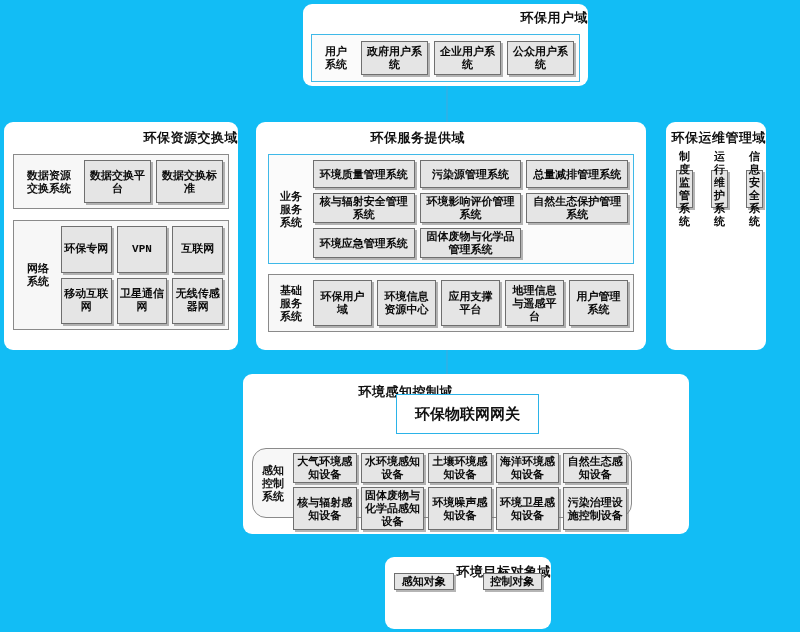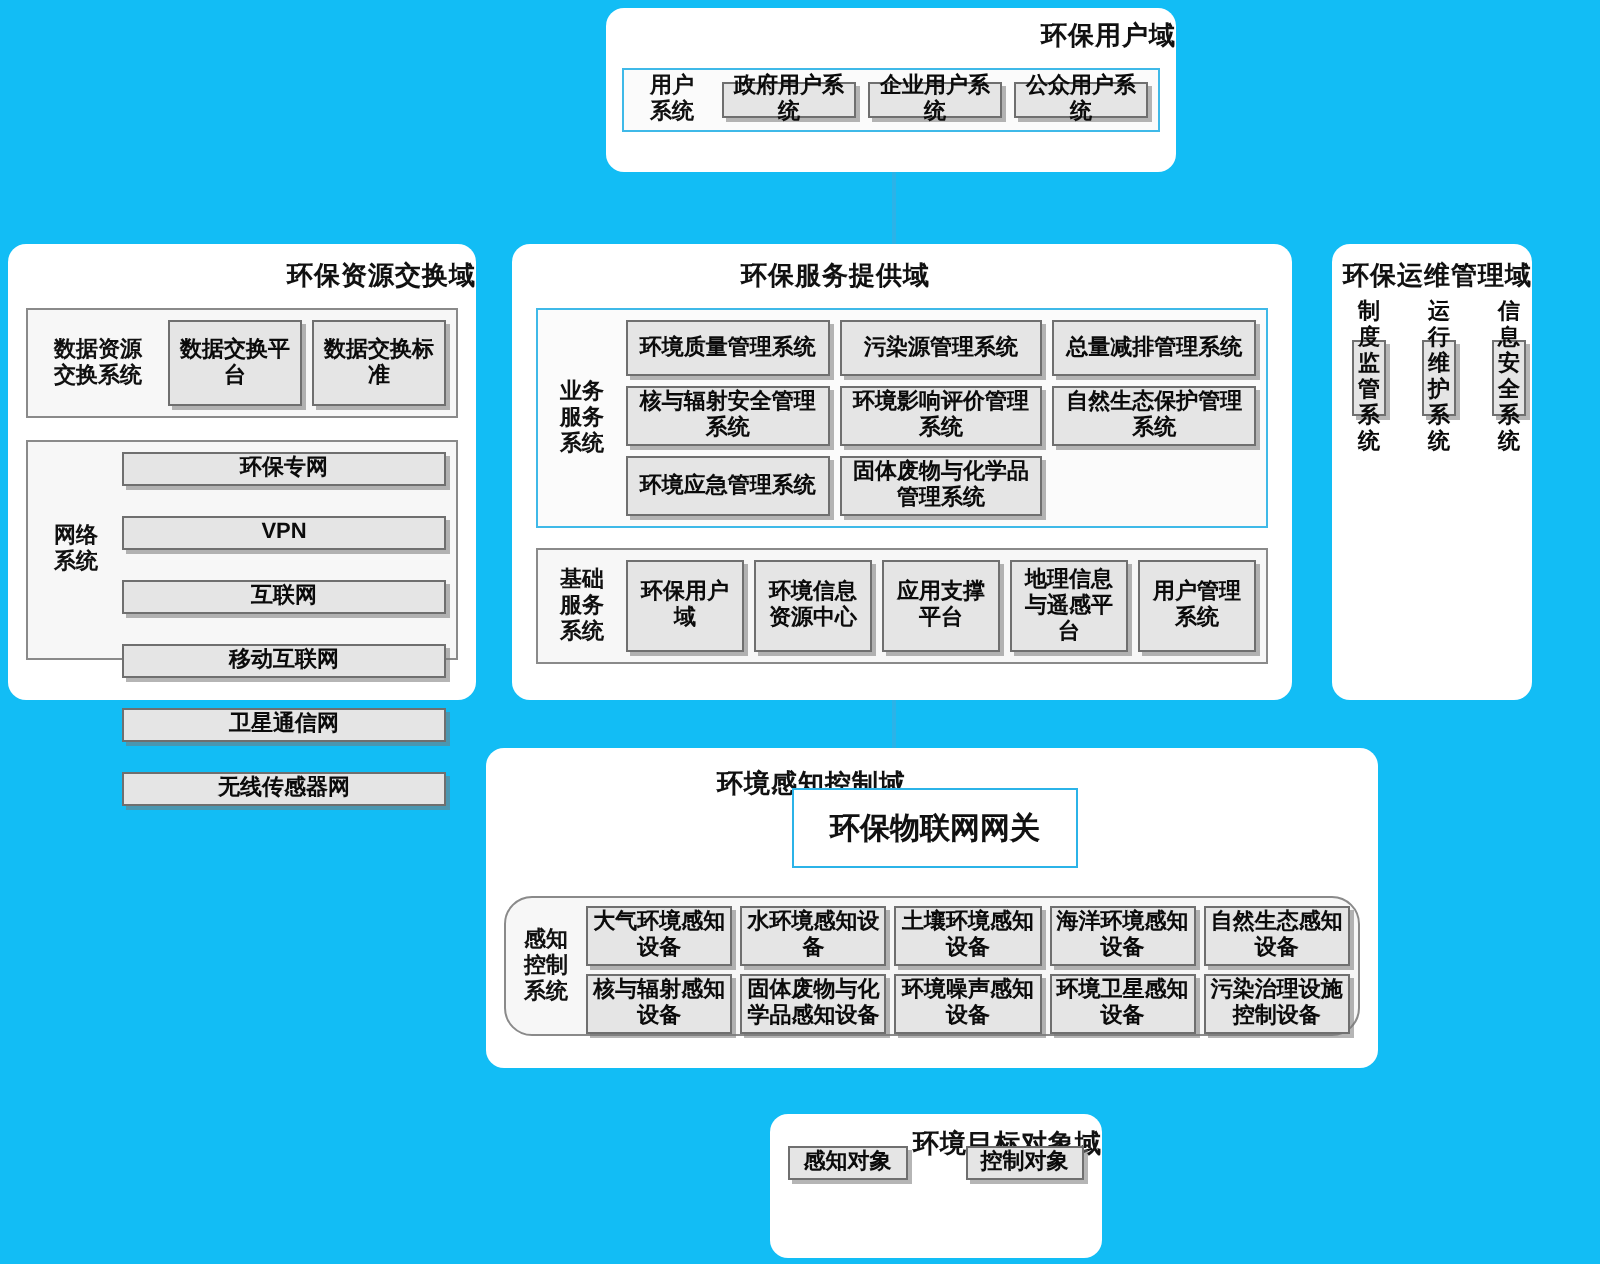--- a/index.html
+++ b/index.html
@@ -96,21 +96,21 @@
     width: 1px;
   }
 
   
   #user-domain {
     left: 303px; top: 4px; width: 285px; height: 82px;
   }
   #user-domain .domain-title { margin-top: 6px; }
   #user-domain .group-blue {
     position: absolute;
-    left: 8px; top: 30px; width: 269px; height: 32px;
+    left: 8px; top: 30px; width: 269px; height: 48px;
     padding: 6px 5px;
     gap: 6px;
   }
   #user-domain .group-label { width: 38px; }
   #user-domain .node { flex: 1; }
 
   
   #res-domain {
     left: 4px; top: 122px; width: 234px; height: 228px;
   }
@@ -123,23 +123,24 @@
   #res-domain .data-group .node { flex: 1; }
 
   #res-domain .net-group {
     position: absolute; left: 9px; top: 98px; width: 216px; height: 110px;
     padding: 5px 5px; gap: 4px;
   }
   #res-domain .net-group .group-label { width: 38px; }
   #res-domain .net-grid {
     flex: 1;
     display: grid;
-    grid-template-columns: 1fr;
+    grid-template-columns: 1fr 1fr 1fr;
     grid-template-rows: 1fr 1fr;
-    gap: 15px;
+    gap: 5px;
+    font-family: Liberation Mono, monospace;
   }
 
   
   #svc-domain {
     left: 256px; top: 122px; width: 390px; height: 228px;
   }
   #svc-domain .domain-title {
     margin-top: 8px; width: 190px; margin-left: 0; padding-left: 19px;
   }
   #svc-domain .biz-group {
@@ -187,21 +188,21 @@
   #gateway-box {
     position: absolute;
     left: 153px; top: 20px; width: 143px; height: 40px;
     border: 1px solid #2bb3e8;
     background: #ffffff;
     display: flex; align-items: center; justify-content: center;
     font-size: 15px; font-weight: bold; color: #111;
     box-sizing: border-box;
   }
   #sense-domain .sense-group {
-    position: absolute; left: 9px; top: 74px; width: 428px; height: 70px;
+    position: absolute; left: 9px; top: 74px; width: 380px; height: 70px;
     padding: 4px; gap: 4px; border-radius: 14px;
   }
   #sense-domain .sense-group .group-label { width: 32px; }
   #sense-domain .sense-grid {
     flex: 1;
     display: grid;
     grid-template-columns: repeat(5, 1fr);
     grid-template-rows: 1fr 1fr;
     gap: 4px;
   }

